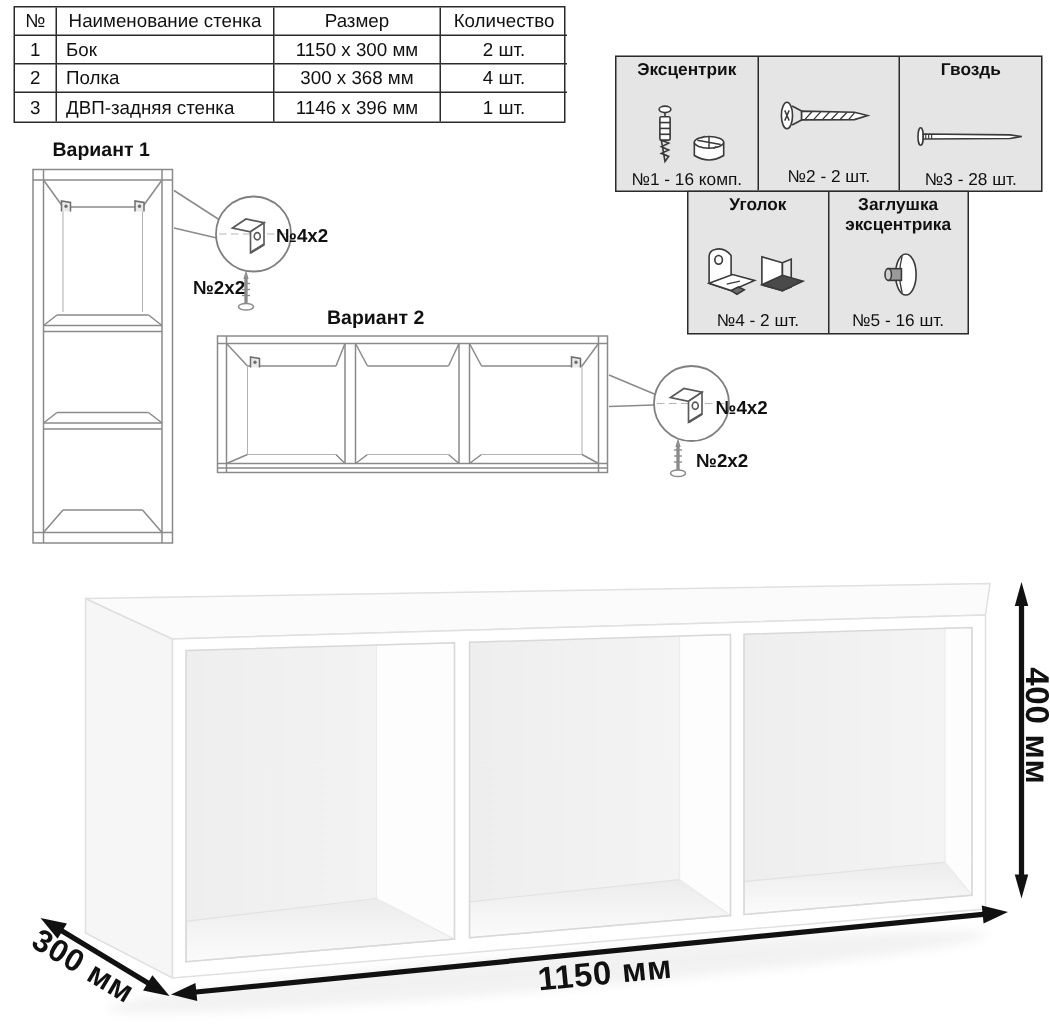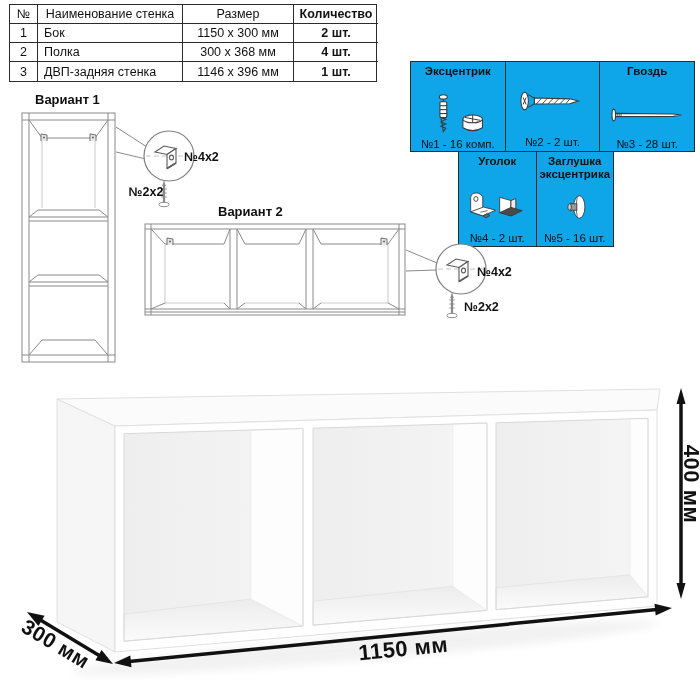--- a/index.html
+++ b/index.html
@@ -10,27 +10,27 @@
   
   #parts-table{
     position:absolute;left:9px;top:4px;width:368px;height:78px;
     display:grid;grid-template-columns:28px 145px 111px 84px;grid-template-rows:repeat(4,1fr);
     border:1px solid #2b2b2b;background:#fff;box-sizing:border-box;font-size:12.5px;
   }
   .pt-cell{
     border-right:1px solid #2b2b2b;border-bottom:1px solid #2b2b2b;
     display:flex;align-items:center;justify-content:center;white-space:nowrap;overflow:hidden;
   }
-  .pt-cell.last-col{border-right:none;font-weight:bold;}
+  .pt-cell.last-col{border-right:none;}
   .pt-cell.last-row{border-bottom:none;}
   .pt-cell.name{justify-content:flex-start;padding-left:6px;}
   
-  .hw-row{position:absolute;display:flex;background:#0ea5e9;border:1.5px solid #2b2b2b;box-sizing:border-box;margin-top:24px;}
+  .hw-row{position:absolute;display:flex;background:#e5e5e5;border:1.5px solid #2b2b2b;box-sizing:border-box;}
   #hw-row1{left:410px;top:37px;width:285px;height:91px;}
-  #hw-row2{left:458px;top:126.5px;width:156px;height:96px;}
+  #hw-row2{left:458px;top:126.5px;width:188px;height:96px;}
   .hw-cell{
     flex:1 1 0;display:flex;flex-direction:column;align-items:center;
     border-left:1.5px solid #2b2b2b;box-sizing:border-box;padding:3px 2px 3px 2px;min-width:0;
   }
   .hw-cell:first-child{border-left:none;}
   .hw-title{
     font-weight:bold;font-size:11.5px;line-height:1.15;text-align:center;
     min-height:27px;display:flex;align-items:flex-start;justify-content:center;
   }
   .hw-icon{flex:1 1 auto;display:flex;align-items:center;justify-content:center;width:100%;}

